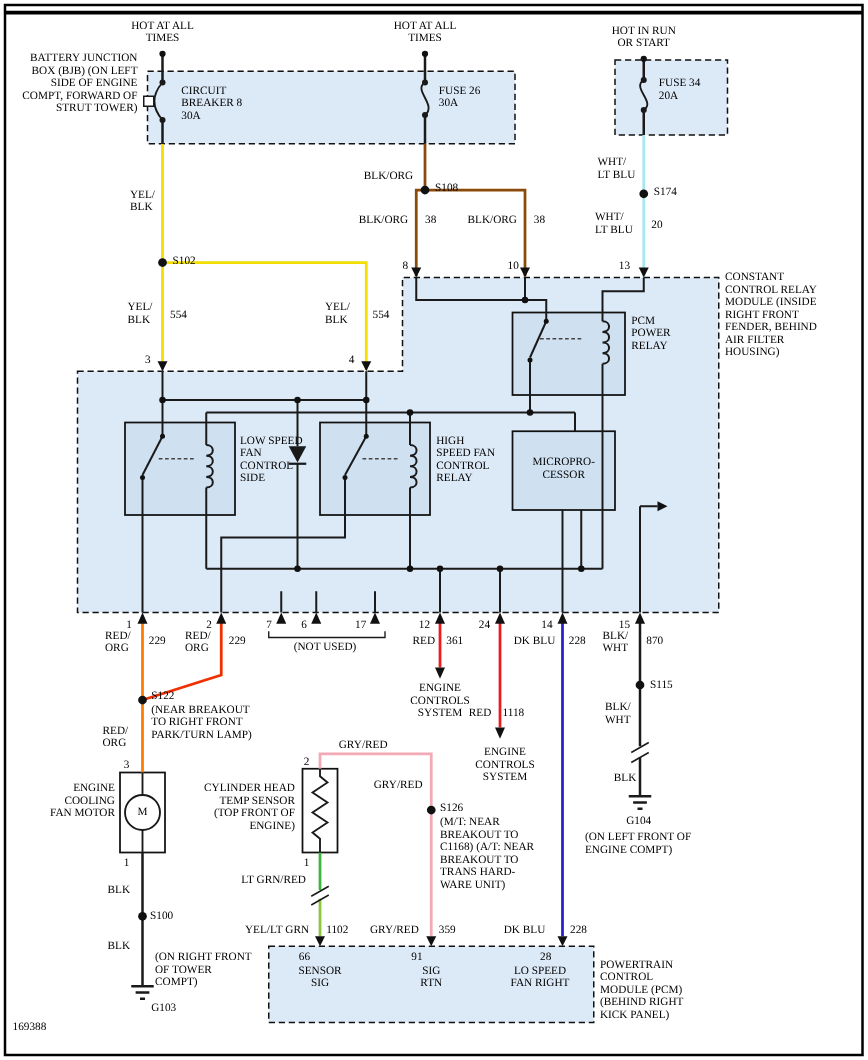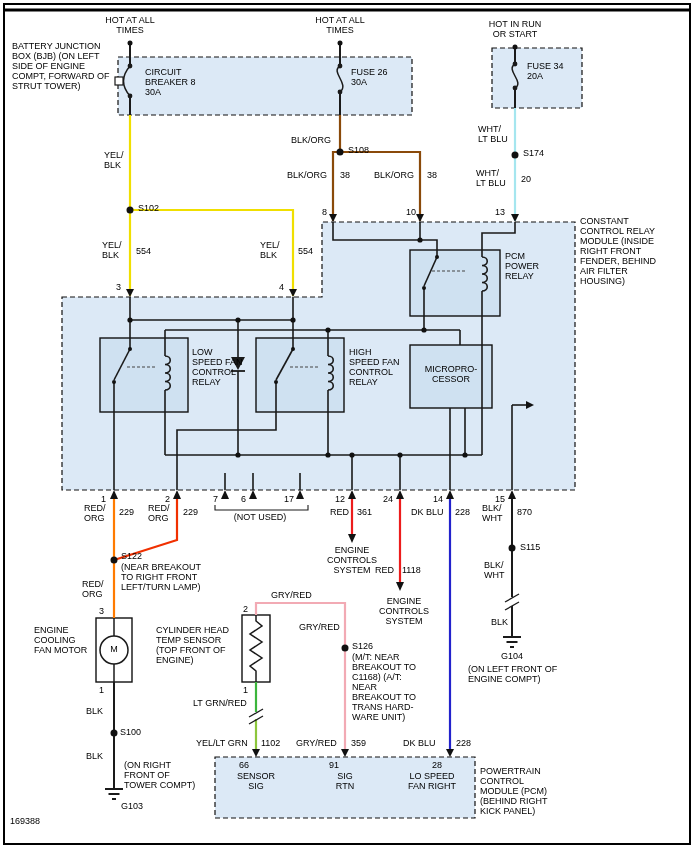--- a/index.html
+++ b/index.html
@@ -1,22 +1,22 @@
 <!DOCTYPE html>
 <html><head>
 <meta charset="utf-8">
 <style>
   *{box-sizing:border-box}
   html,body{margin:0;padding:0;background:#ffffff}
   .canvas{position:relative;width:694px;height:848px;background:#ffffff;
-          font-family:Liberation Sans, sans-serif;overflow:hidden}
+          font-family:Liberation Serif, serif;overflow:hidden}
   .canvas svg{position:absolute;left:0;top:0}
   .lbl{position:absolute;font-size:9px;line-height:10px;color:#000;white-space:nowrap}
   .wrap{white-space:normal}
-  .r{text-align:left}
+  .r{text-align:right}
   .c{text-align:center}
 </style>
 </head>
 <body>
 
 <div class="canvas">
 
 <svg width="694" height="848" viewBox="0 0 694 848">
 
   <g>
@@ -253,21 +253,21 @@
 <div class="lbl" style="left:521px;top:174px">20</div>
 
 <div class="lbl" style="left:322px;top:207px">8</div>
 <div class="lbl" style="left:406px;top:207px">10</div>
 <div class="lbl" style="left:495px;top:207px">13</div>
 <div class="lbl" style="left:116px;top:282px">3</div>
 <div class="lbl" style="left:279px;top:282px">4</div>
 
 <div class="lbl wrap" style="left:580px;top:216px;width:88px">CONSTANT CONTROL RELAY MODULE (INSIDE RIGHT FRONT FENDER, BEHIND AIR FILTER HOUSING)</div>
 <div class="lbl wrap" style="left:505px;top:251px;width:44px">PCM POWER RELAY</div>
-<div class="lbl wrap" style="left:192px;top:347px;width:52px">LOW SPEED FAN CONTROL RELAY</div>
+<div class="lbl wrap" style="left:192px;top:347px;width:52px">LOW SPEED FAN CONTROL SIDE</div>
 <div class="lbl wrap" style="left:349px;top:347px;width:52px">HIGH SPEED FAN CONTROL RELAY</div>
 <div class="lbl wrap c" style="left:415px;top:364px;width:72px">MICROPRO- CESSOR</div>
 
 <div class="lbl" style="left:101px;top:494px">1</div>
 <div class="lbl" style="left:165px;top:494px">2</div>
 <div class="lbl" style="left:213px;top:494px">7</div>
 <div class="lbl" style="left:241px;top:494px">6</div>
 <div class="lbl" style="left:284px;top:494px">17</div>
 <div class="lbl" style="left:335px;top:494px">12</div>
 <div class="lbl" style="left:383px;top:494px">24</div>
@@ -285,21 +285,21 @@
 <div class="lbl" style="left:455px;top:507px">228</div>
 <div class="lbl wrap" style="left:482px;top:503px;width:26px">BLK/ WHT</div>
 <div class="lbl" style="left:517px;top:507px">870</div>
 
 <div class="lbl wrap c" style="left:320px;top:545px;width:64px">ENGINE CONTROLS SYSTEM</div>
 <div class="lbl" style="left:375px;top:565px">RED</div>
 <div class="lbl" style="left:402px;top:565px">1118</div>
 <div class="lbl wrap c" style="left:372px;top:596px;width:64px">ENGINE CONTROLS SYSTEM</div>
 
 <div class="lbl" style="left:121px;top:551px">S122</div>
-<div class="lbl wrap" style="left:121px;top:562px;width:82px">(NEAR BREAKOUT TO RIGHT FRONT LEFT/TURN LAMP)</div>
+<div class="lbl wrap" style="left:121px;top:562px;width:82px">(NEAR BREAKOUT TO RIGHT FRONT PARK/TURN LAMP)</div>
 <div class="lbl wrap" style="left:82px;top:579px;width:26px">RED/ ORG</div>
 
 <div class="lbl" style="left:520px;top:542px">S115</div>
 <div class="lbl wrap" style="left:484px;top:560px;width:26px">BLK/ WHT</div>
 <div class="lbl" style="left:491px;top:617px">BLK</div>
 <div class="lbl" style="left:501px;top:651px">G104</div>
 <div class="lbl wrap" style="left:468px;top:664px;width:112px">(ON LEFT FRONT OF ENGINE COMPT)</div>
 
 <div class="lbl" style="left:99px;top:606px">3</div>
 <div class="lbl wrap r" style="left:34px;top:625px;width:58px">ENGINE COOLING FAN MOTOR</div>

